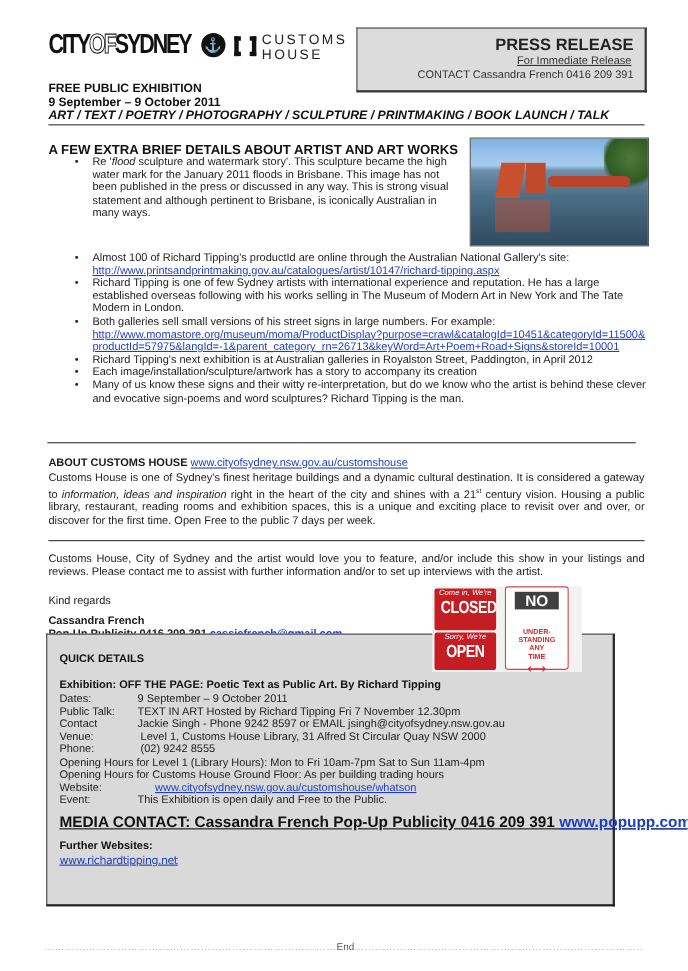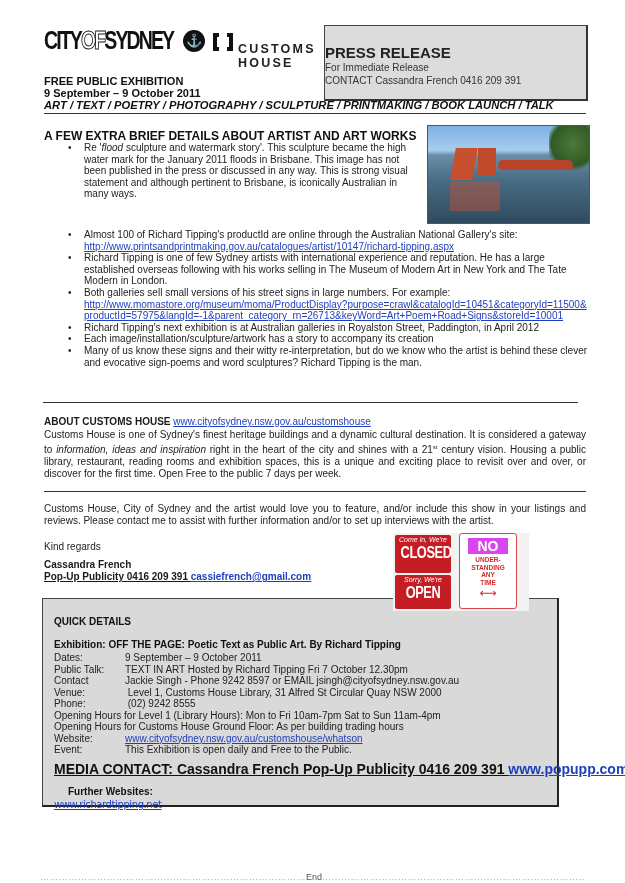--- a/index.html
+++ b/index.html
@@ -11,27 +11,27 @@
   
   .logo-city { left:44px; top:28px; font-family:"Liberation Sans", sans-serif; font-weight:bold;
     font-size:25px; letter-spacing:-2.4px; transform:scaleX(0.78); transform-origin:left top; color:#111; line-height:25px; }
   .logo-city .of { color:#fff; -webkit-text-stroke:1px #111; }
   .seal { left:183px; top:30px; width:22px; height:22px; border-radius:50%; background:#111;
     color:#fff; font-size:13px; line-height:22px; text-align:center; }
   .ch-bracket { left:213px; top:33px; width:20px; height:18px; }
   .ch-bracket span { position:absolute; top:0; width:6px; height:18px; border:4px solid #111; box-sizing:border-box; }
   .ch-bracket .l { left:0; border-right:none; }
   .ch-bracket .r { right:0; border-left:none; }
-  .ch-text { left:238px; top:42px; font-size:12.5px; letter-spacing:2.2px; line-height:14px; color:#222;font-weight:bold; }
+  .ch-text { left:238px; top:29px; font-size:12.5px; letter-spacing:2.2px; line-height:14px; color:#222; }
 
-  .press-box { left:324px; top:25px; width:264px; height:76px; background:#dcdcdc;
-    border:1px solid #444; border-bottom:2px solid #333; border-right:2px solid #333; box-sizing:border-box; padding:18px 10px 0 0; }
+  .press-box { left:324px; top:25px; width:264px; height:59px; background:#dcdcdc;
+    border:1px solid #444; border-bottom:2px solid #333; border-right:2px solid #333; box-sizing:border-box; text-align:right; padding:6px 10px 0 0; }
   .press-title { font-size:15px; font-weight:bold; line-height:17px; color:#222; }
   .press-sub { font-size:10px; line-height:13px; color:#333; }
-  .press-sub.imm { margin-right:20px; }
+  .press-sub.imm { margin-right:2px;text-decoration:underline; }
 
   .hdr-line { left:44px; font-size:11px; font-weight:bold; line-height:12px; color:#111; }
 
   .rule { height:0; border-top:1.5px solid #333; }
 
   .h-section { font-size:12px; font-weight:bold; color:#111; }
   ul.bullets { margin:0; padding:0; list-style:none; }
   ul.bullets li { position:relative; padding-left:20px; font-size:10px; line-height:11.6px; color:#222; }
   ul.bullets li::before { content:"\2022"; position:absolute; left:4px; top:0; font-size:10px; }
 
@@ -44,36 +44,36 @@
   .photo .refl { position:absolute; left:22px; top:55px; width:50px; height:30px; background:rgba(201,80,47,0.45); }
 
   .body-p { font-size:10px; line-height:12px; color:#222; text-align:justify; }
 
   .signs { left:393px; top:533px; width:136px; height:78px; background:#f2f2f2; }
   .sign-closed { position:absolute; left:2px; top:2px; width:56px; height:38px; background:#c41e24; color:#fff; text-align:center; border-radius:2px; }
   .sign-open { position:absolute; left:2px; top:42px; width:56px; height:34px; background:#c41e24; color:#fff; text-align:center; border-radius:2px; }
   .sign-small { font-size:7px; font-style:italic; line-height:9px; }
   .sign-big { font-size:16px; font-weight:bold; line-height:18px; transform:scaleX(0.8); letter-spacing:-0.5px; }
   .sign-no { position:absolute; left:66px; top:0; width:58px; height:76px; background:#fff; border:1.5px solid #d9464a; border-radius:3px; box-sizing:border-box; text-align:center; color:#d62a2f; }
-  .sign-no .no { display:block; margin:4px auto 2px; width:40px; background:#d946ef; color:#fff; font-weight:bold; font-size:14px; line-height:16px; }
+  .sign-no .no { display:block; margin:4px auto 17px; width:40px; background:#404040; color:#fff; font-weight:bold; font-size:14px; line-height:16px; }
   .sign-no .txt { font-size:6.5px; font-weight:bold; line-height:7.5px; }
   .sign-no .arrow { font-size:12px; line-height:12px; margin-top:1px; }
 
-  .qd { left:42px; top:598px; width:517px; height:209px; background:#d9d9d9; border:1px solid #444; border-right:2px solid #222; border-bottom:2px solid #222; box-sizing:border-box; }
+  .qd { left:42px; top:576px; width:517px; height:248px; background:#d9d9d9; border:1px solid #444; border-right:2px solid #222; border-bottom:2px solid #222; box-sizing:border-box; }
   .qd-title { position:absolute; left:11px; top:17px; font-size:10px; font-weight:bold; color:#111; }
   .qd-exh { position:absolute; left:11px; top:40px; font-size:10px; font-weight:bold; color:#111; }
   .qd-rows { position:absolute; left:11px; top:53px; }
   .qd-row { font-size:10px; line-height:11.5px; color:#222; white-space:nowrap; }
   .qd-row .lbl { display:inline-block; width:71px; }
   .qd-row.full .lbl { width:auto; }
   .qd-media { position:absolute; left:11px; top:162px; font-size:14px; font-weight:bold; color:#111; white-space:nowrap;text-decoration:underline; }
-  .qd-further { position:absolute; left:11px; top:187px; font-size:10px; font-weight:bold; color:#111;margin-left:14px; }
+  .qd-further { position:absolute; left:11px; top:187px; font-size:10px; font-weight:bold; color:#111; }
   .qd-further-link { position:absolute; left:11px; top:200px; font-size:10px; font-family:"DejaVu Sans", sans-serif; letter-spacing:-0.4px; }
 
-  .end-line { left:40px; top:856px; width:545px; text-align:center; font-size:9px; color:#555; white-space:nowrap; overflow:hidden;margin-top:16px; }
+  .end-line { left:40px; top:856px; width:545px; text-align:center; font-size:9px; color:#555; white-space:nowrap; overflow:hidden; }
   .end-line .dots { color:#aaa; letter-spacing:0.5px; }
 </style>
 </head>
 <body>
 
 <div class="abs logo-city"><span>CITY</span><span class="of">OF</span><span>SYDNEY</span></div>
 <div class="abs seal">⚓</div>
 <div class="abs ch-bracket">
     <span class="l"></span>
     <span class="r"></span>
@@ -130,27 +130,27 @@
 <div class="abs body-p" style="left:44px; top:503px; width:542px;">Customs House, City of Sydney and the artist would love you to feature, and/or include this show in your listings and reviews.  Please contact me to assist with further information and/or to set up interviews with the artist.</div>
 <div class="abs body-p" style="left:44px; top:541px;">Kind regards</div>
 <div class="abs" style="left:44px; top:559px; font-size:10px; font-weight:bold; line-height:12px;">Cassandra French</div>
 <div class="abs" style="left:44px; top:571px; font-size:10px; font-weight:bold; line-height:12px;text-decoration:underline;"><span>Pop-Up Publicity 0416 209 391 </span><a class="link">cassiefrench@gmail.com</a></div>
 
 <div class="abs qd">
   <div class="qd-title">QUICK DETAILS</div>
   <div class="qd-exh">Exhibition:  OFF THE PAGE: Poetic Text as Public Art.  By Richard Tipping</div>
   <div class="qd-rows">
     <div class="qd-row"><span class="lbl">Dates:</span><span>9 September – 9 October 2011</span></div>
-    <div class="qd-row"><span class="lbl">Public Talk:</span><span>TEXT IN ART Hosted by Richard Tipping  Fri 7 October 12.30pm</span></div>
+    <div class="qd-row"><span class="lbl">Public Talk:</span><span>TEXT IN ART Hosted by Richard Tipping  Fri 7 November 12.30pm</span></div>
     <div class="qd-row"><span class="lbl">Contact</span><span>Jackie Singh - Phone 9242 8597 or EMAIL jsingh@cityofsydney.nsw.gov.au</span></div>
     <div class="qd-row"><span class="lbl">Venue:</span><span> Level 1, Customs House Library, 31 Alfred St Circular Quay NSW 2000</span></div>
     <div class="qd-row"><span class="lbl">Phone:</span><span> (02) 9242 8555</span></div>
     <div class="qd-row full"><span class="lbl">Opening Hours for Level 1 (Library Hours):</span><span>  Mon to Fri 10am-7pm  Sat to Sun 11am-4pm</span></div>
     <div class="qd-row full"><span class="lbl">Opening Hours for Customs House Ground Floor:</span><span>  As per building trading hours</span></div>
-    <div class="qd-row"><span class="lbl">Website:</span><a class="link" style="margin-left:0;">www.cityofsydney.nsw.gov.au/customshouse/whatson</a></div>
+    <div class="qd-row"><span class="lbl">Website:</span><a class="link" style="margin-left:16px;">www.cityofsydney.nsw.gov.au/customshouse/whatson</a></div>
     <div class="qd-row"><span class="lbl">Event:</span><span>This Exhibition is open daily and Free to the Public.</span></div>
   </div>
   <div class="qd-media"><span>MEDIA CONTACT:  Cassandra French Pop-Up Publicity 0416 209 391 </span><a class="link">www.popupp.com.au</a></div>
   <div class="qd-further">Further Websites:</div>
   <a class="qd-further-link link">www.richardtipping.net</a>
 </div>
 
 <div class="abs signs">
   <div class="sign-closed">
     <div class="sign-small">Come in, We're</div>

